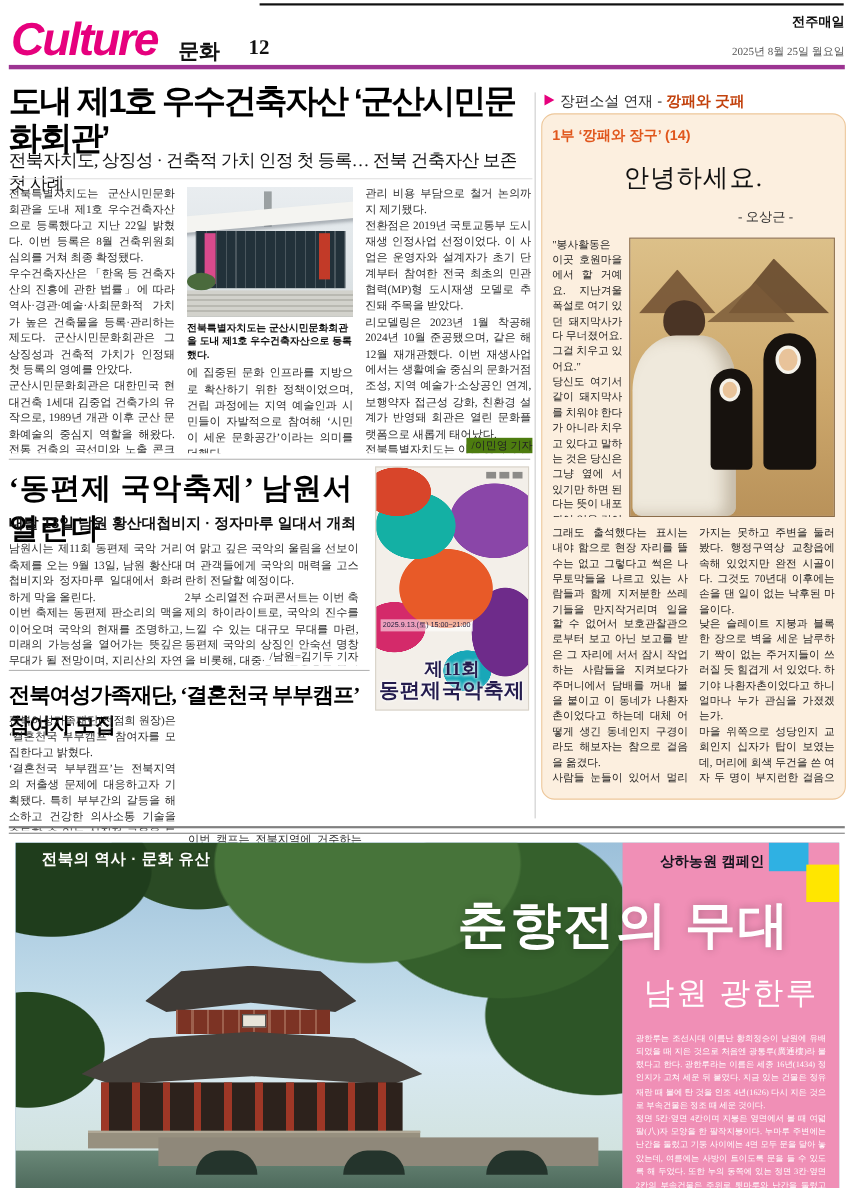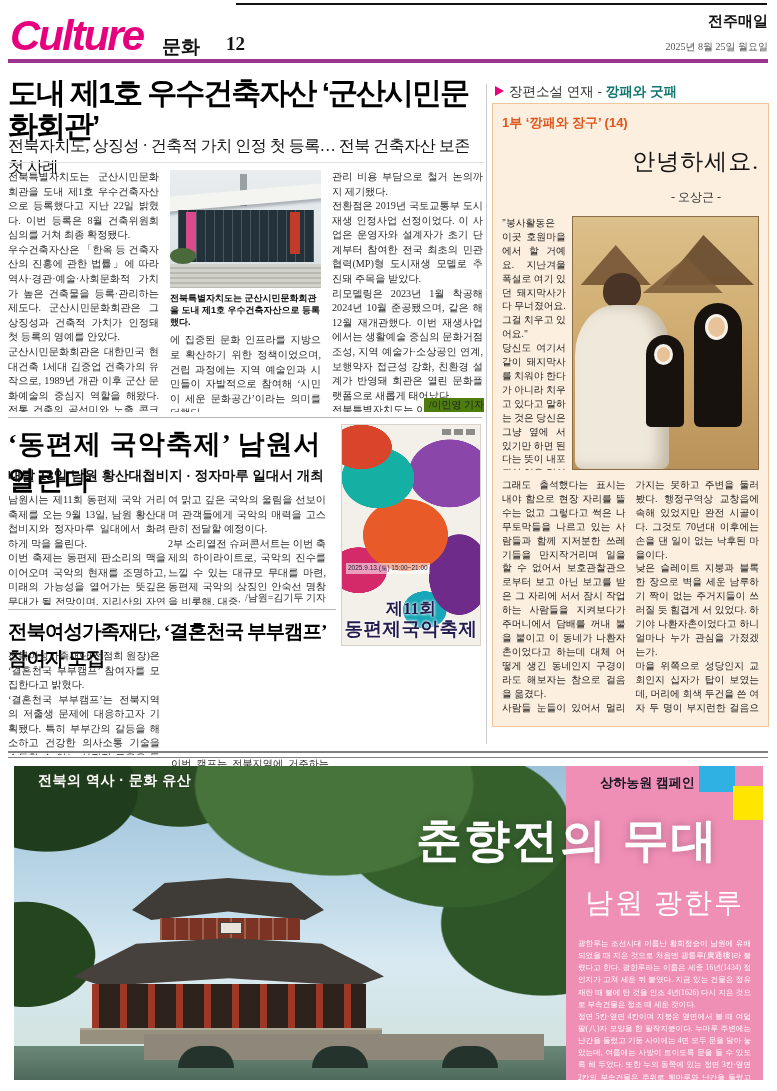--- a/index.html
+++ b/index.html
@@ -10,21 +10,21 @@
   .sans { font-family:"Liberation Sans", sans-serif; }
   .just { text-align:justify; }
   .pre { white-space:pre-line; }
 
   
   .top-hairline { left:236px; top:3px; width:531px; height:2px; background:#111; }
   .culture-logo { left:10px; top:12px; font-family:"Liberation Sans",sans-serif;
                   font-style:italic; font-weight:900; font-size:42px; color:#e6007d; letter-spacing:-2px; }
   .section-ko  { left:162px; top:34px; font-weight:bold; font-size:19px; color:#111; }
   .page-num    { left:226px; top:33px; font-weight:bold; font-size:19px; color:#111; }
-  .paper-name  { right:9px; top:12px; font-weight:bold; font-size:15px; color:#111; text-align:right; }
+  .paper-name  { right:9px; top:12px; font-weight:bold; font-size:12px; color:#111; text-align:right; }
   .edition-date{ right:9px; top:40px; font-size:10px; color:#555; text-align:right; }
   .masthead-rule { left:8px; top:59px; width:760px; height:4px; background:#9c3492; }
 
   
   .lead-headline { left:8px; top:76px; width:476px; font-size:30px; font-weight:900;
                    letter-spacing:-2px; color:#000; line-height:1.1; }
   .lead-subhead  { left:8px; top:136px; width:476px; font-size:16px; color:#111; letter-spacing:-0.5px; }
   .lead-subrule  { left:8px; top:162px; width:476px; height:1px; background:#e0e0e0; }
   .lead-cols { left:8px; top:170px; width:476px; height:242px; display:flex; gap:11px;
                font-size:10.2px; line-height:1.43; color:#2a2a2a; }
@@ -87,25 +87,25 @@
   .recruit-byline { position:absolute; right:0; bottom:0; background:#fff; padding-left:5px; font-size:10px; }
 
   .double-rule { left:8px; top:751px; width:760px; height:7px;
                  border-top:2px solid #808080; border-bottom:1px solid #808080; }
 
   
   .v-divider { left:486px; top:84px; width:1px; height:660px; background:#cccccc; }
   .serial-header { left:495px; top:83px; font-family:"Liberation Sans",sans-serif; font-size:13.5px; color:#333; }
   .tri { display:inline-block; width:0; height:0; border-left:9px solid #e6007d;
          border-top:5.5px solid transparent; border-bottom:5.5px solid transparent; margin-right:5px; }
-  .serial-header b { color:#0f766e; }
+  .serial-header b { color:#c2410c; }
   .novel-box { left:492px; top:103px; width:277px; height:624px; background:#fcefdf;
-               border:1px solid #edc79b; border-radius:0; padding:10px 9px; overflow:hidden; }
+               border:1px solid #edc79b; border-radius:12px; padding:10px 9px; overflow:hidden; }
   .novel-part { color:#e0561c; font-weight:bold; font-size:13px; font-family:"Liberation Sans",sans-serif; }
-  .novel-title { text-align:right; font-size:23px; color:#111; margin-top:14px; letter-spacing:1px; }
+  .novel-title { text-align:center; font-size:23px; color:#111; margin-top:14px; letter-spacing:1px; }
   .novel-author { text-align:right; padding-right:38px; font-size:12px; color:#333; margin-top:12px; }
   .novel-toprow { display:flex; gap:6px; margin-top:10px; height:254px; }
   .novel-text-top { width:64px; font-size:9.8px; line-height:1.42; color:#222; overflow:hidden; }
   .illus { position:relative; width:188px; height:254px; border:1px solid #8a6c49; overflow:hidden;
            background:linear-gradient(180deg,#dcc089 0%,#cda86c 55%,#b9925a 100%); }
   .ruin { position:absolute; background:#6e4e30; opacity:.85; }
   .r1 { left:8px;  top:28px; width:70px; height:40px; clip-path:polygon(0 100%,50% 0,100% 100%); }
   .r2 { right:4px; top:18px; width:92px; height:50px; clip-path:polygon(0 100%,45% 0,100% 100%); background:#5f4228; }
   .r3 { left:70px; top:40px; width:80px; height:36px; clip-path:polygon(0 100%,55% 0,100% 100%); background:#7a5a38; }
   .man { position:absolute; left:2px; bottom:0; width:94px; height:196px; }

